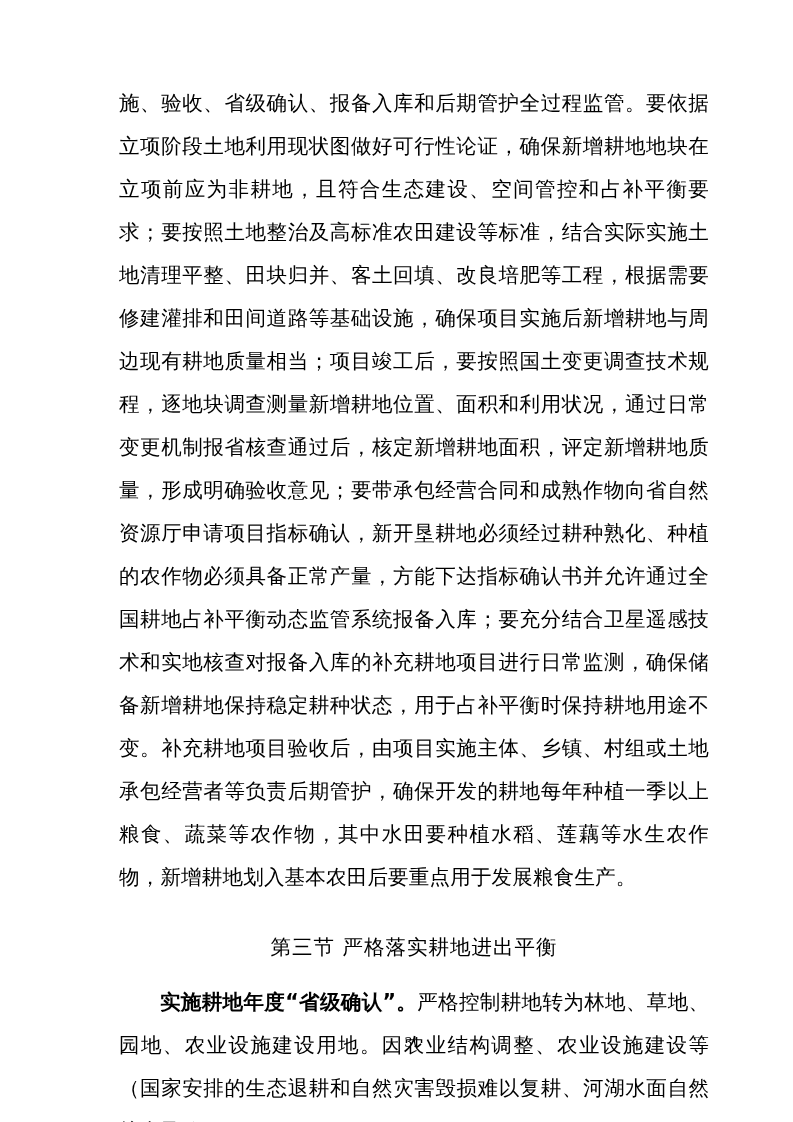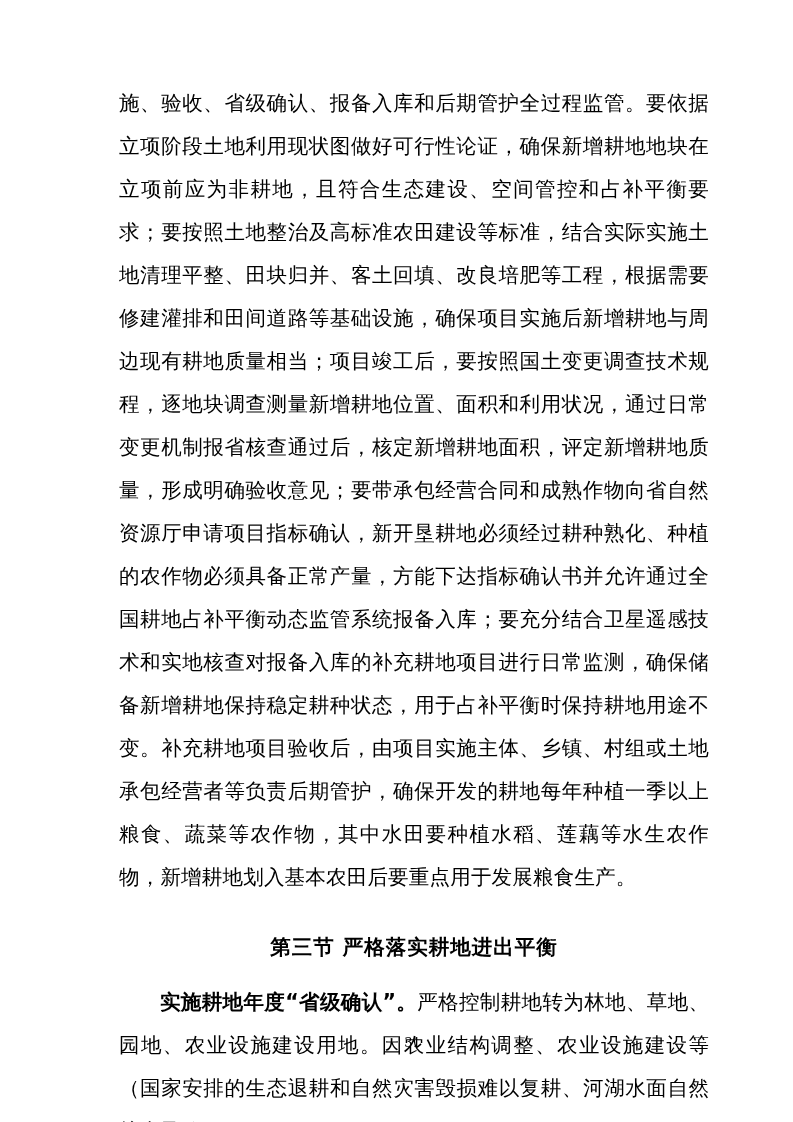--- a/index.html
+++ b/index.html
@@ -41,21 +41,21 @@
   }
   p.body-par.first {
     text-indent: 0;
   }
   h2.section-heading {
     margin: 0;
     padding: 28px 0 14px 0;
     font-size: 20.5px;
     line-height: 40px;
     text-align: center;
-    font-weight: bold;
+    font-weight: normal;
     font-family: "DejaVu Sans", "Liberation Sans", sans-serif;
     letter-spacing: 1px;
   }
   p.sub-par {
     margin: 0;
     font-size: 20.5px;
     line-height: 43px;
     text-align: justify;
     text-justify: inter-ideograph;
     text-indent: 41px;

